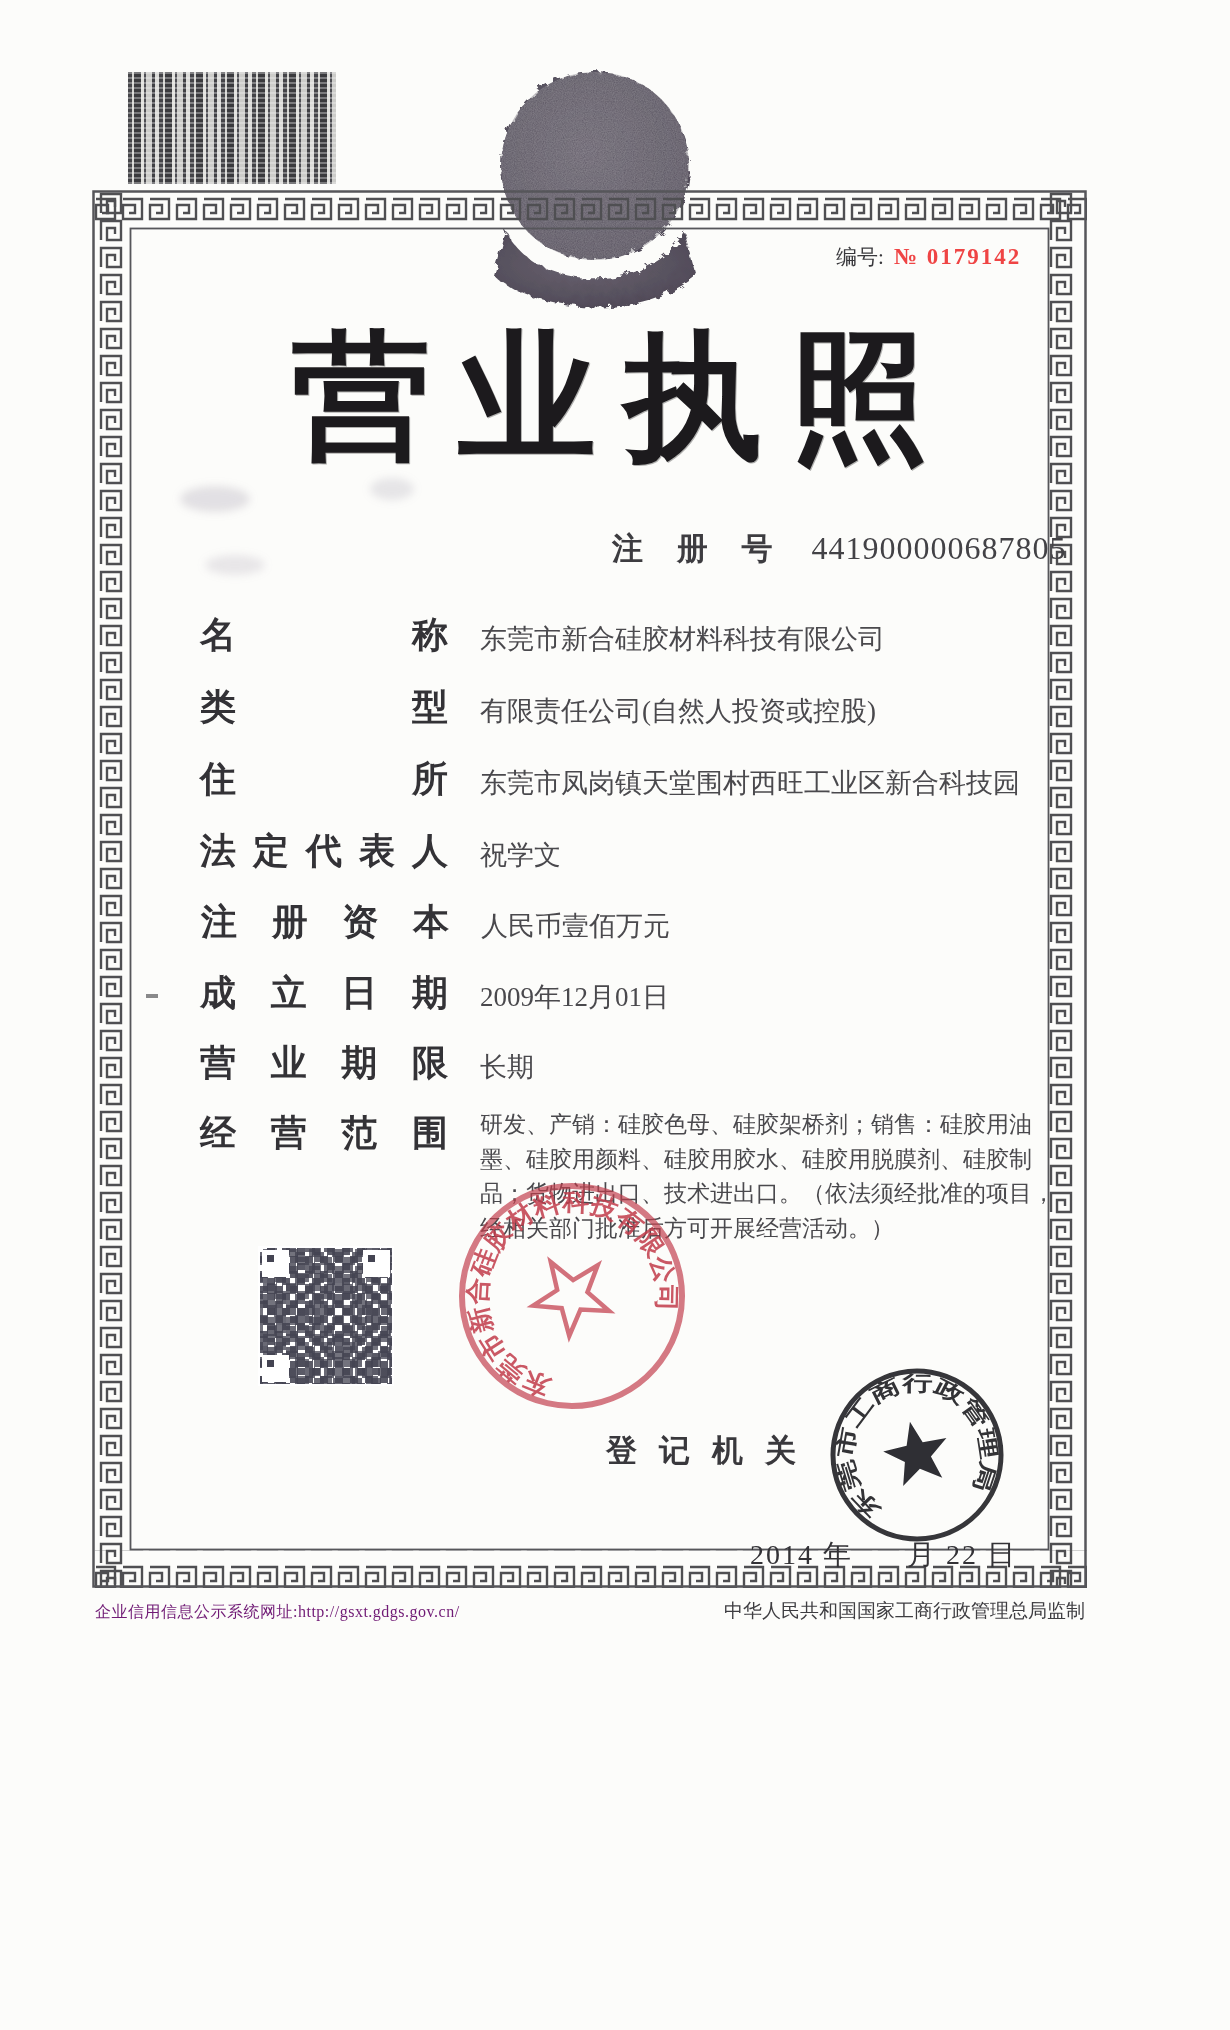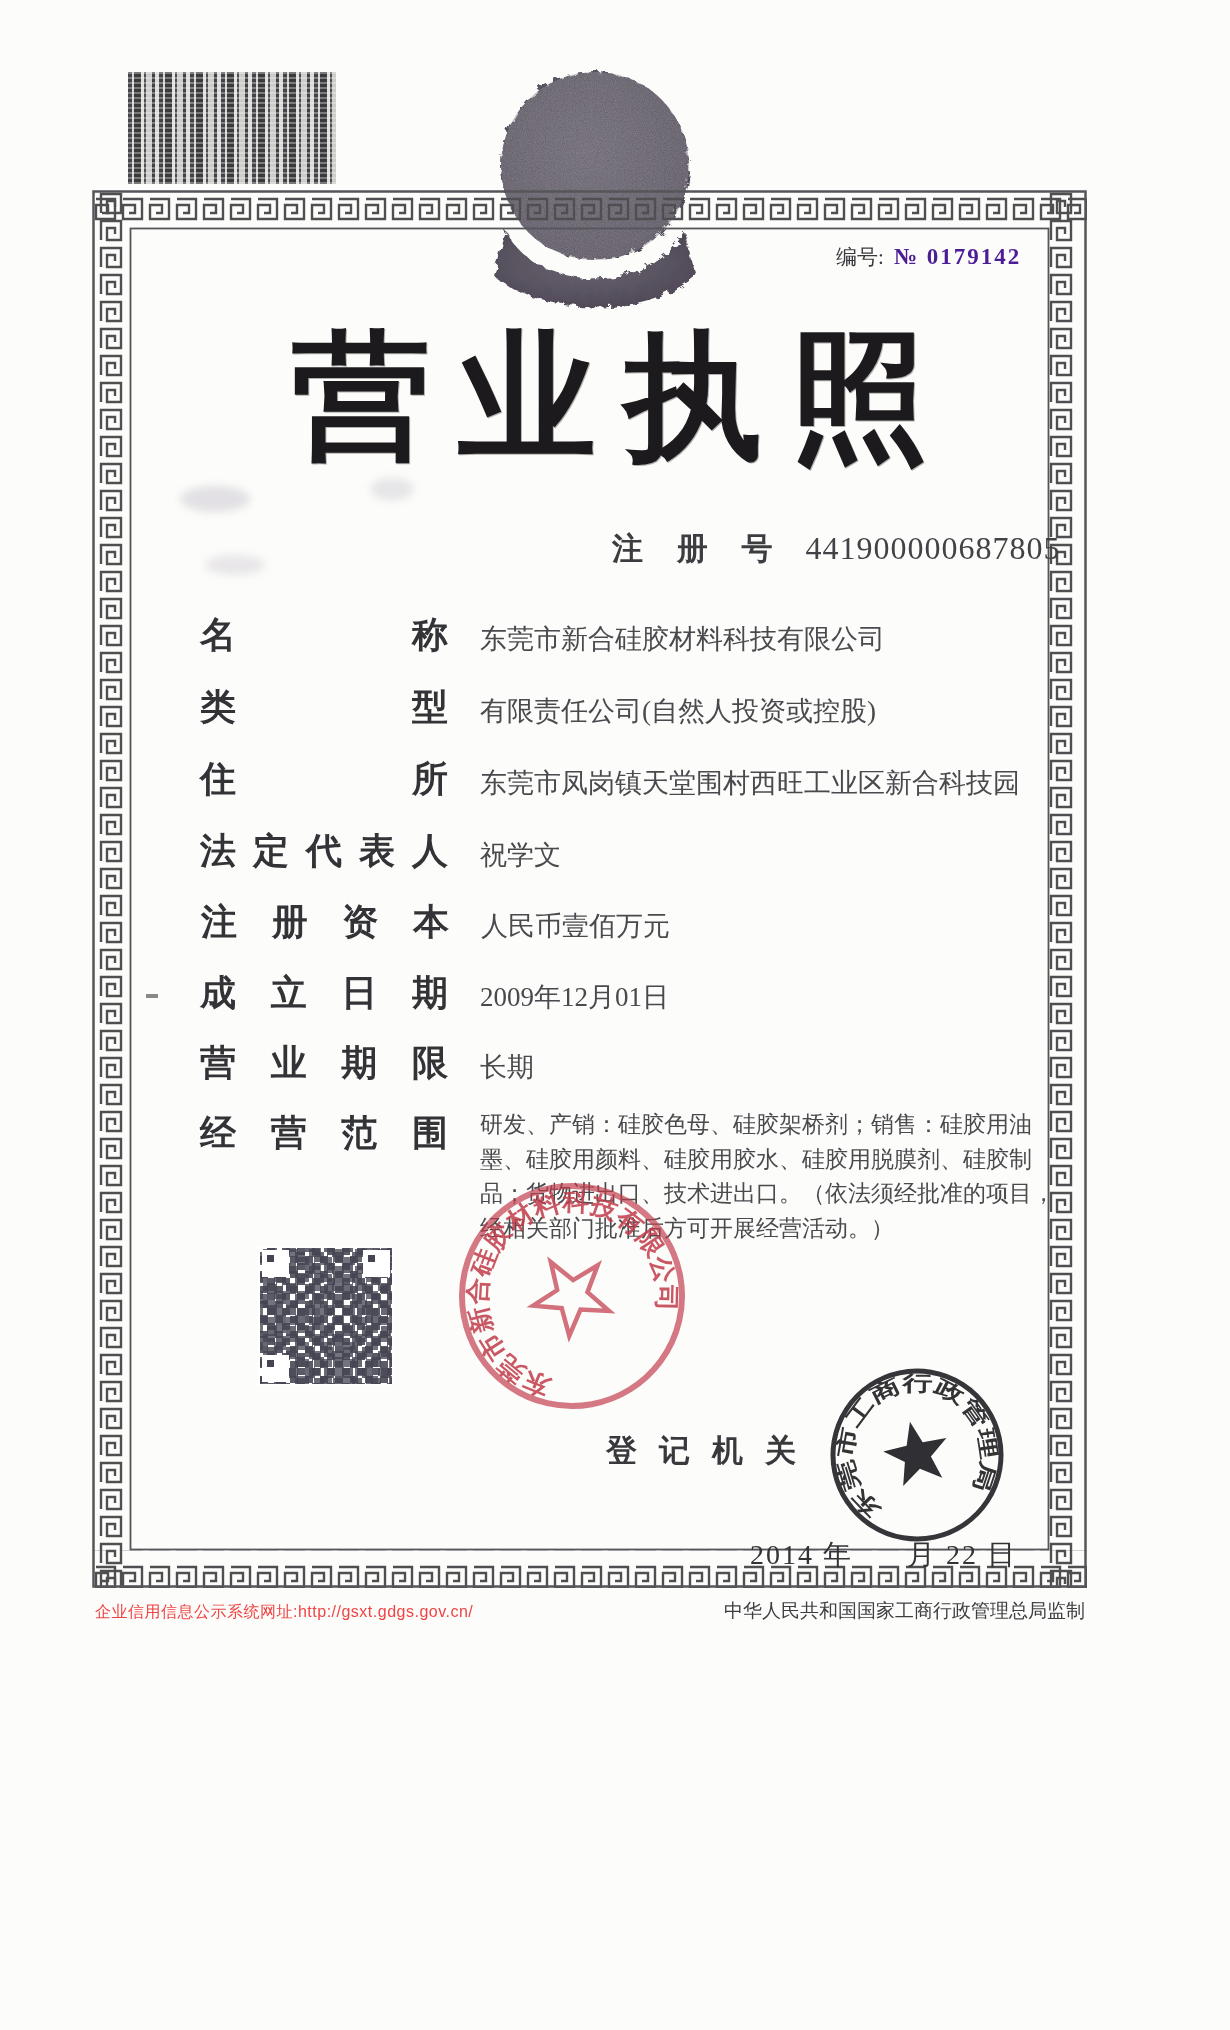--- a/index.html
+++ b/index.html
@@ -17,33 +17,33 @@
       repeating-linear-gradient(0deg, rgba(255,255,255,.35) 0 2px, rgba(0,0,0,0) 2px 5px),
       repeating-linear-gradient(90deg,#2e2e33 0 4px,#d8d8d4 4px 6px,#232327 6px 13px,#e6e6e2 13px 16px,#3a3a40 16px 18px,#cfcfcb 18px 24px,#2a2a2f 24px 27px,#e0e0dc 27px 31px);
     filter:blur(.5px) contrast(.92);
     opacity:.92;
   }
   .emblem{left:470px;top:66px;width:250px;height:252px;}
   .smudge{border-radius:50%;filter:blur(4px);}
 
   .serial{left:836px;top:243px;display:flex;align-items:baseline;gap:10px;
     font-size:21px;color:#39383c;}
-  .serial .num{font-weight:700;font-size:23px;letter-spacing:2px;color:#4c1d95;}
+  .serial .num{font-weight:700;font-size:23px;letter-spacing:2px;color:#ef4444;}
 
   
   .title{
     left:292px;top:322px;width:636px;height:170px;
     font-size:138px;font-weight:900;line-height:1.1;color:#211f22;
     text-align:justify;text-align-last:justify;
     text-shadow:1px 1px 0 rgba(40,40,40,.35);
     filter:contrast(1.05);
   }
 
   
-  .regline{left:612px;top:528px;display:flex;align-items:baseline;gap:20px;}
+  .regline{left:612px;top:528px;display:flex;align-items:baseline;gap:26px;}
   .regline .lbl{font-size:31px;font-weight:600;letter-spacing:13px;color:#3d3c40;}
   .regline .val{font-size:32px;letter-spacing:1px;color:#434246;}
 
   
   .row{position:absolute;left:200px;width:860px;display:flex;align-items:flex-start;}
   .row .flabel{
     width:248px;flex:0 0 248px;font-size:36px;font-weight:600;color:#333236;
     text-align:justify;text-align-last:justify;line-height:1.1;
   }
   .row .fvalue{
@@ -71,21 +71,21 @@
   
   .seal{pointer-events:none;}
   .seal-red{left:452px;top:1176px;width:240px;height:240px;transform:rotate(-32deg);opacity:.85;}
   .seal-black{left:828px;top:1366px;width:178px;height:178px;transform:rotate(-12deg);opacity:.92;}
 
   .registrar{left:606px;top:1430px;font-size:31px;font-weight:700;letter-spacing:22px;color:#39383c;}
   .dateline{left:750px;top:1498px;font-size:28px;color:#333236;white-space:pre;letter-spacing:2px;margin-top:38px;}
 
   
   .footer{left:95px;top:1598px;width:990px;display:flex;justify-content:space-between;align-items:baseline;}
-  .footer .fl{font-size:16px;letter-spacing:.5px;color:#ef4444;font-family:Liberation Sans, sans-serif;}
+  .footer .fl{font-size:16px;letter-spacing:.5px;color:#701a75;font-family:Liberation Serif, serif;}
   .footer .fr{font-size:19px;color:#3e3d41;}
 
   .dash-mark{left:146px;top:994px;width:12px;height:4px;background:#4c4b4f;opacity:.65;}
 </style>
 </head>
 <body>
 
 <div class="sheet">
 
   <div class="abs barcode"></div>

